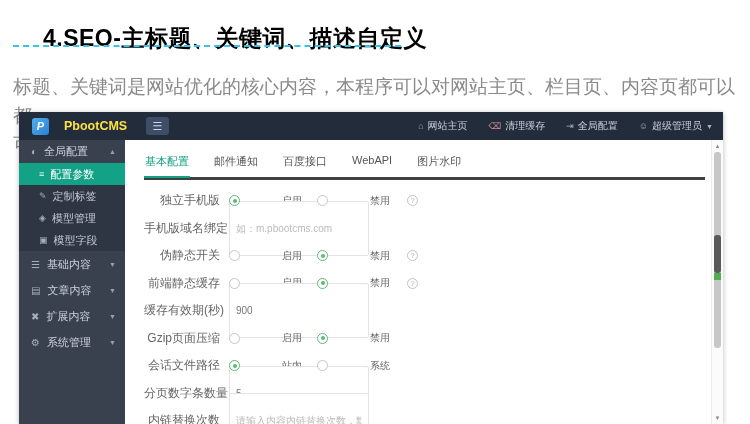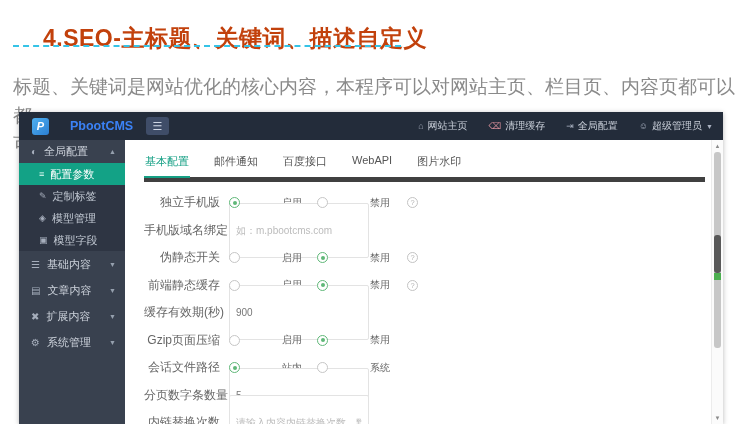--- a/index.html
+++ b/index.html
@@ -1,39 +1,39 @@
 <!DOCTYPE html>
 <html><head>
 <meta charset="utf-8">
 <style>
   html,body{margin:0;padding:0;background:#fff;}
   body{width:750px;height:424px;position:relative;overflow:hidden;
        font-family:"Liberation Sans","DejaVu Sans",sans-serif;}
 
   
   .doc-title{position:absolute;left:43px;top:8px;font-size:23px;font-weight:bold;
-             color:#c2410c;letter-spacing:.5px;}
+             color:#000000;letter-spacing:.5px;}
   .dashline{position:absolute;left:13px;top:45px;width:388px;height:0;
             border-top:2px dashed #35c3e6;}
   .desc{position:absolute;left:13px;top:53px;width:732px;font-size:19px;
         color:#8a8a8a;line-height:29px;}
 
   
   .shot{position:absolute;left:19px;top:112px;width:704px;height:312px;
         background:#fff;box-shadow:0 1px 5px rgba(0,0,0,.28);
         display:flex;flex-direction:column;overflow:hidden;}
 
   
   .topbar{flex:0 0 28px;height:28px;background:#232c3a;display:flex;align-items:center;}
   .logo{width:104px;flex:0 0 104px;display:flex;align-items:center;padding-left:13px;cursor:pointer;}
   .logo-badge{width:17px;height:17px;border-radius:3px;flex:0 0 17px;
               background:linear-gradient(135deg,#4fb0f0,#2b7fd4);color:#fff;
               font-size:11px;font-weight:bold;font-style:italic;
               display:flex;align-items:center;justify-content:center;}
-  .brand{color:#3b82f6;font-size:12.5px;font-weight:bold;margin-left:21px;white-space:nowrap;}
+  .brand{color:#fde047;font-size:12.5px;font-weight:bold;margin-left:15px;white-space:nowrap;}
   .burger{margin-left:10px;width:23px;height:18px;background:#3f4d68;border-radius:3px;
           color:#cfd6e4;display:flex;align-items:center;justify-content:center;
           font-size:11px;cursor:pointer;}
   .top-right{margin-left:auto;display:flex;align-items:center;padding-right:10px;
              color:#c8ced8;font-size:10px;}
   .top-item{display:flex;align-items:center;margin-left:21px;cursor:pointer;white-space:nowrap;}
   .top-item .ic{margin-right:4px;font-size:9px;color:#a9b1c0;}
   .top-item .ic.trash{color:#d48d98;}
   .top-item .caret{font-size:7px;margin-left:4px;color:#a9b1c0;}
 
@@ -49,21 +49,21 @@
   .side-group .arr{margin-left:auto;font-size:7px;color:#96a0ae;}
   .submenu{background:#2e3543;}
   .side-sub{height:22px;display:flex;align-items:center;padding-left:20px;
             color:#c3cad4;font-size:11px;cursor:pointer;white-space:nowrap;}
   .side-sub .si{font-size:9px;margin-right:6px;color:#a6aebc;}
   .side-sub.active{background:#13a286;color:#fff;}
   .side-sub.active .si{color:#e7fff8;}
 
   
   .content{flex:1;min-width:0;padding:9px 18px 0 19px;position:relative;background:#fff;}
-  .tabs{display:flex;border-bottom:5px solid #404040;}
+  .tabs{display:flex;border-bottom:3px solid #404040;}
   .tab{font-size:11px;color:#555;padding:5px 1px 7px;margin-right:23px;cursor:pointer;white-space:nowrap;}
   .tab.active{color:#16a085;border-bottom:2px solid #16a085;margin-bottom:-1px;}
 
   .form{margin-top:7px;}
   .frow{display:flex;align-items:center;height:27.5px;}
   .flabel{flex:0 0 76px;width:76px;text-align:right;font-size:12px;color:#666;
           padding-right:9px;white-space:nowrap;}
   .radio{display:flex;align-items:center;margin-right:15px;font-size:10px;color:#666;cursor:pointer;gap:37px;}
   .rc{width:11px;height:11px;box-sizing:border-box;border:1px solid #c6c6c6;border-radius:50%;
       margin-right:5px;background:#fff;position:relative;}

